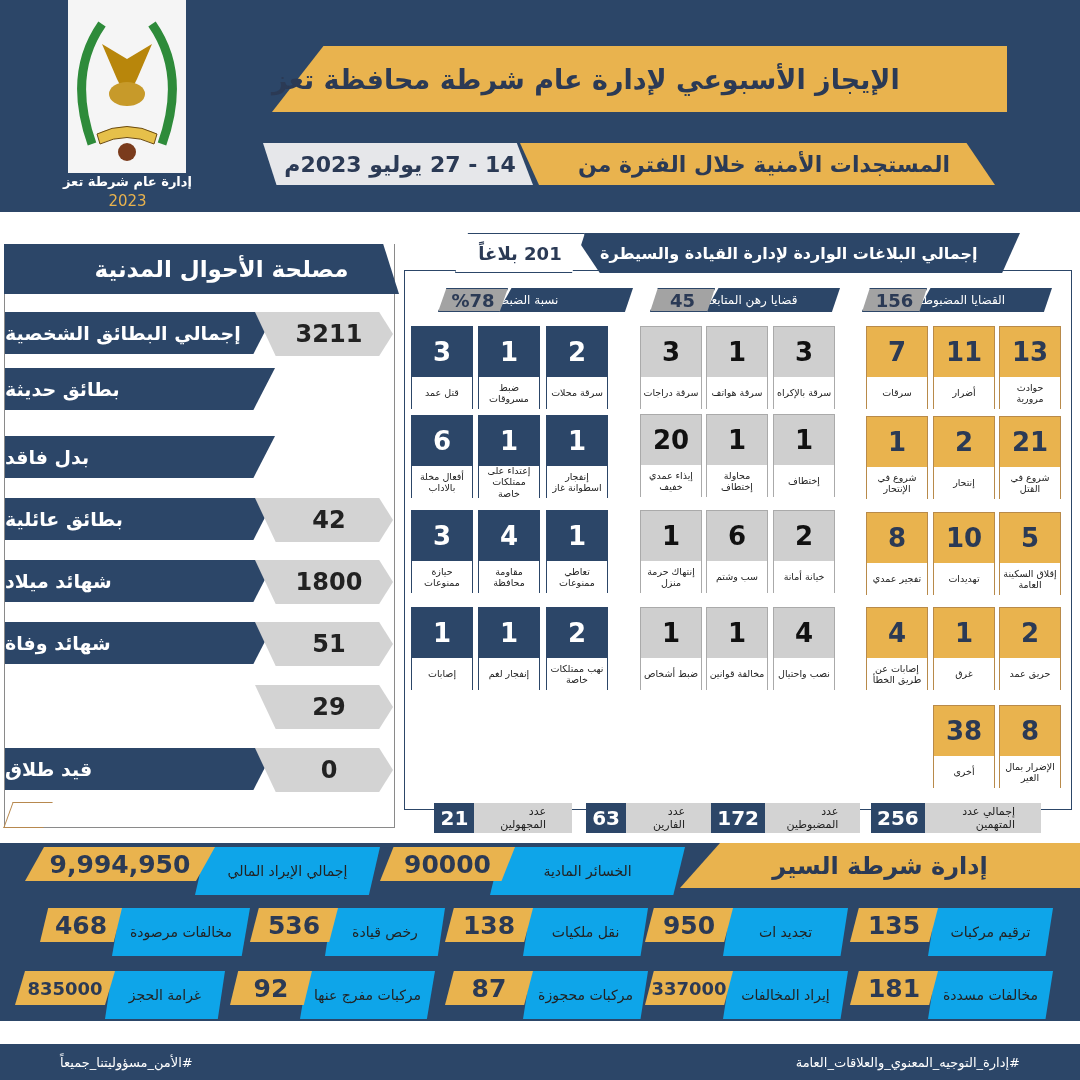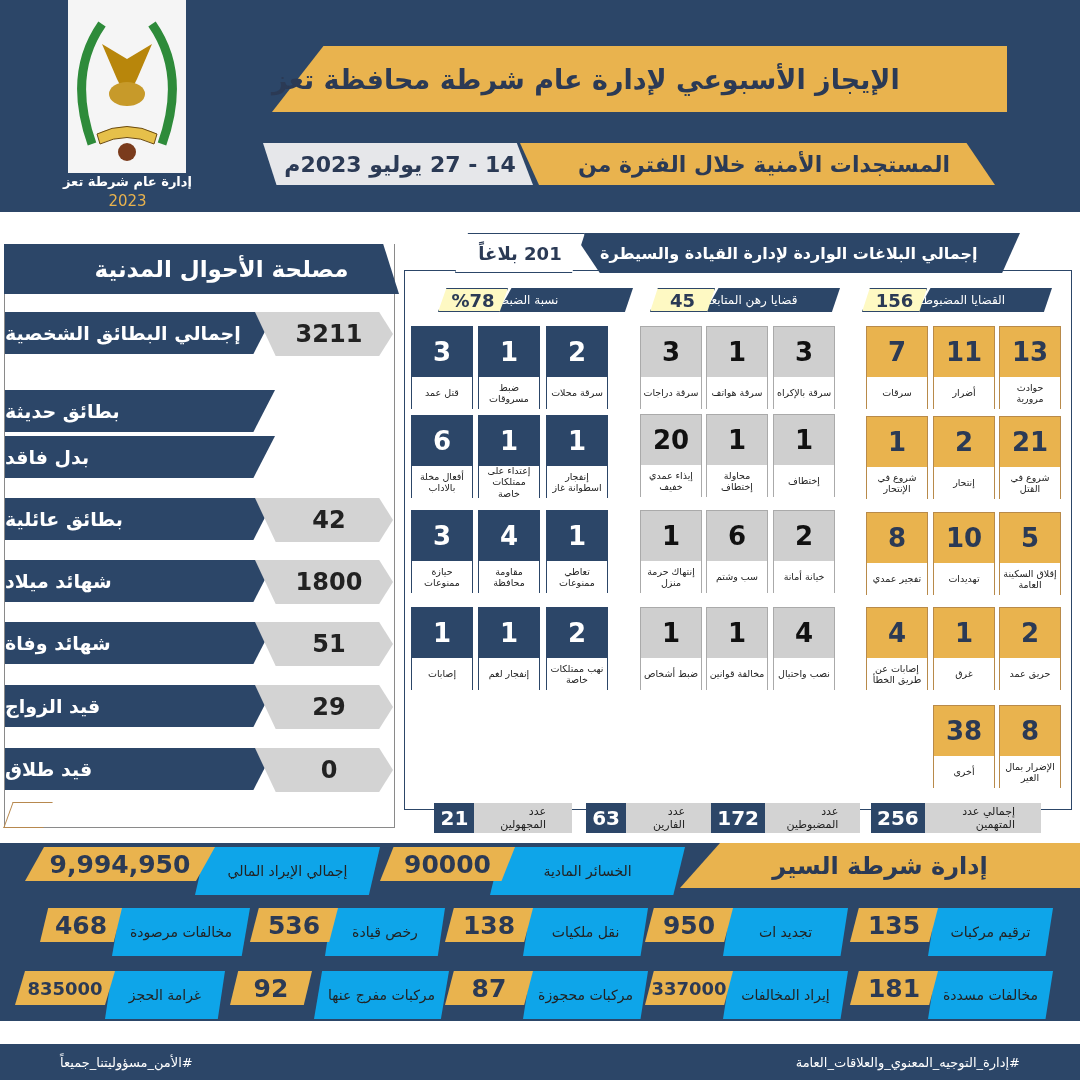--- a/index.html
+++ b/index.html
@@ -25,21 +25,21 @@
 .crow .val{position:absolute;left:250px;top:0;width:138px;height:44px;background:#d3d3d3;clip-path:polygon(0 0,90% 0,100% 50%,90% 100%,15% 100%,15% 100%);display:flex;align-items:center;justify-content:center;font-size:24px;font-weight:bold;color:#222;padding-left:10px}
 .crow .lbl{clip-path:polygon(0 0,100% 0,92% 100%,0 100%)}
 #civil-deco{left:8px;top:802px;width:40px;height:26px;border:1px solid #b7884e;border-right:none;transform:skewX(-20deg)}
 
 #ops-title-band{left:573px;top:233px;width:447px;height:40px;background:#2c4668;clip-path:polygon(0 0,100% 0,96% 100%,6% 100%);}
 #ops-title{left:600px;top:233px;width:390px;height:40px;display:flex;align-items:center;justify-content:flex-end;color:#fff;font-size:16px;font-weight:bold;direction:rtl}
 #ops-total{left:455px;top:233px;width:130px;height:40px;border:1px solid #2c4668;background:#fff;clip-path:polygon(10% 0,100% 0,90% 100%,0 100%);display:flex;align-items:center;justify-content:center;font-size:18px;font-weight:bold;direction:rtl}
 #ops-frame{left:404px;top:270px;width:668px;height:540px;border:1px solid #2c4668}
 .sec-head{position:absolute;top:288px;height:24px}
 .sec-head .lbl{position:absolute;top:0;height:24px;background:#2c4668;color:#fff;font-size:12px;display:flex;align-items:center;justify-content:flex-end;padding-right:10px;direction:rtl;clip-path:polygon(10% 0,100% 0,94% 100%,0 100%)}
-.sec-head .num{position:absolute;top:0;height:24px;background:#fef9c3;border:1px solid #2c4668;font-size:18px;font-weight:bold;display:flex;align-items:center;justify-content:center;clip-path:polygon(12% 0,100% 0,88% 100%,0 100%)}
+.sec-head .num{position:absolute;top:0;height:24px;background:#a3a3a3;border:1px solid #2c4668;font-size:18px;font-weight:bold;display:flex;align-items:center;justify-content:center;clip-path:polygon(12% 0,100% 0,88% 100%,0 100%)}
 .tile{position:absolute;width:62px;height:83px;border:1px solid #aaa}
 .tile .n{height:50px;display:flex;align-items:center;justify-content:center;font-size:26px;font-weight:bold}
 .tile .t{height:32px;background:#fff;display:flex;align-items:center;justify-content:center;text-align:center;font-size:9.5px;line-height:1.2;direction:rtl;color:#222;padding:0 2px}
 .tile.g{border-color:#b88a4a}
 .tile.g .n{background:#e9b34e;color:#2b3a55}
 .tile.s .n{background:#cfcfcf;color:#111}
 .tile.b{border-color:#2c4668}
 .tile.b .n{background:#2c4668;color:#fff}
 
 .cnt{position:absolute;top:803px;height:30px;display:flex;direction:rtl}
@@ -77,40 +77,39 @@
 <div id="sub-text" class="abs">المستجدات الأمنية خلال الفترة من</div>
 <div id="date-band" class="abs"></div>
 <div id="date-text" class="abs">14 - 27 يوليو 2023م</div>
 
 <div id="civil-frame" class="abs"></div>
 <div id="civil-title" class="abs">مصلحة الأحوال المدنية</div>
 <div class="crow" style="top:312px">
     <div class="lbl">إجمالي البطائق الشخصية</div>
     <div class="val">3211</div>
   </div>
-<div class="crow" style="top:390px">
+<div class="crow" style="top:368px">
     <div class="lbl">بطائق حديثة</div>
   </div>
 <div class="crow" style="top:436px">
     <div class="lbl">بدل فاقد</div>
   </div>
 <div class="crow" style="top:498px">
     <div class="lbl">بطائق عائلية</div>
     <div class="val">42</div>
   </div>
 <div class="crow" style="top:560px">
     <div class="lbl">شهائد ميلاد</div>
     <div class="val">1800</div>
   </div>
 <div class="crow" style="top:622px">
     <div class="lbl">شهائد وفاة</div>
     <div class="val">51</div>
   </div>
 <div class="crow" style="top:685px">
-    <div class="lbl">قيد الزواج</div>
     <div class="val">29</div>
   </div>
 <div class="crow" style="top:748px">
     <div class="lbl">قيد طلاق</div>
     <div class="val">0</div>
   </div>
 <div id="civil-deco" class="abs"></div>
 
 <div id="ops-frame" class="abs"></div>
 <div id="ops-title-band" class="abs"></div>
@@ -340,21 +339,21 @@
   </div>
 <div class="tr" style="left:645px;top:971px;width:200px">
     <div class="l" style="left:78px;width:125px">إيراد المخالفات</div>
     <div class="v" style="left:0;width:88px;font-size:18px">337000</div>
   </div>
 <div class="tr" style="left:445px;top:971px;width:200px">
     <div class="l" style="left:78px;width:125px">مركبات محجوزة</div>
     <div class="v" style="left:0;width:88px">87</div>
   </div>
 <div class="tr" style="left:230px;top:971px;width:205px">
-    <div class="l" style="left:84px;width:135px">مركبات مفرج عنها</div>
+    <div class="l" style="left:70px;width:135px">مركبات مفرج عنها</div>
     <div class="v" style="left:0;width:82px">92</div>
   </div>
 <div class="tr" style="left:15px;top:971px;width:210px">
     <div class="l" style="left:90px;width:120px">غرامة الحجز</div>
     <div class="v" style="left:0;width:100px;font-size:18px">835000</div>
   </div>
 
 <div id="footer" class="abs"></div>
 <div id="footer-r" class="abs">#إدارة_التوجيه_المعنوي_والعلاقات_العامة</div>
 <div id="footer-l" class="abs">#الأمن_مسؤوليتنا_جميعاً</div>

